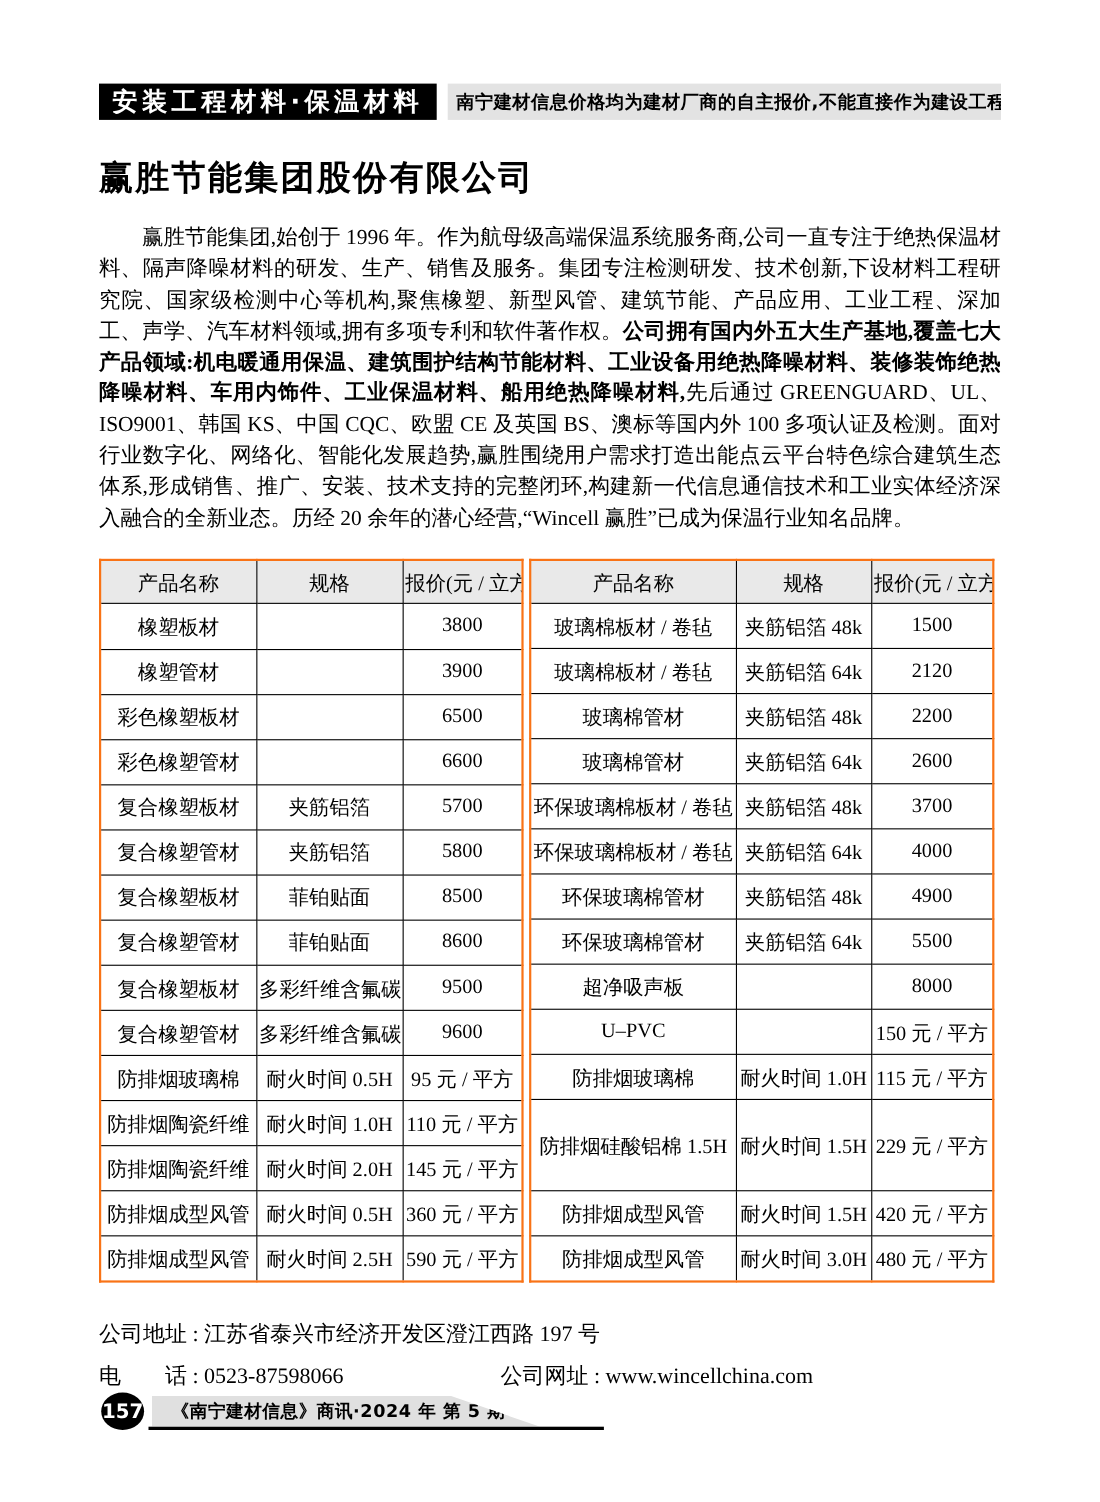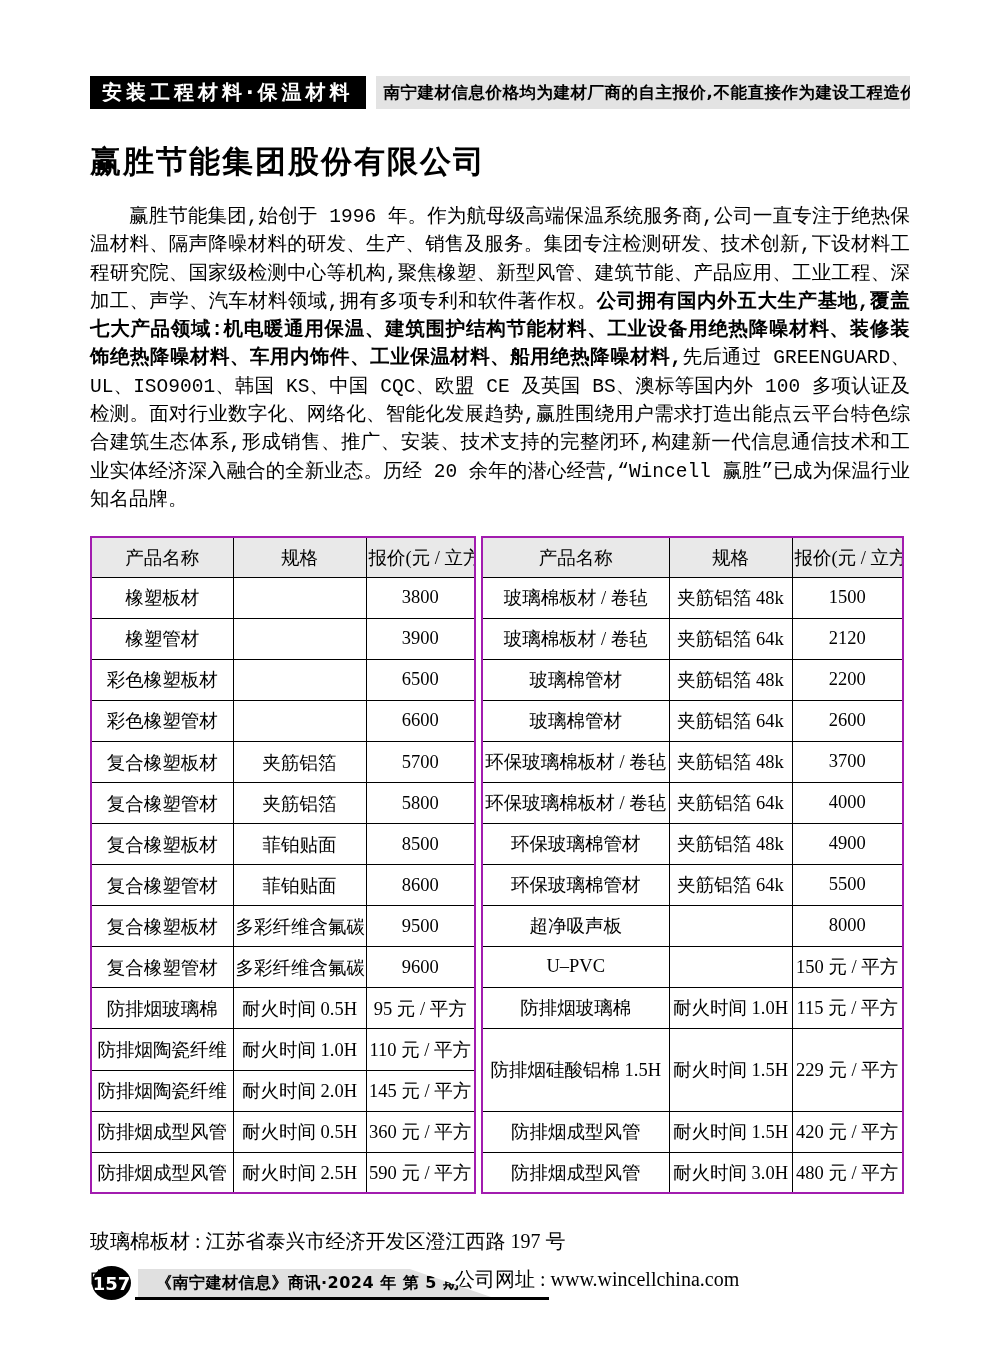--- a/index.html
+++ b/index.html
@@ -16,21 +16,21 @@
   }
 
   
   .topbar {
     margin-top: 76px;
     display: flex; gap: 10px; height: 33px;
   }
   .cat-box {
     background: #000; color: #fff;
     font-family: "DejaVu Sans", "Liberation Sans", sans-serif;
-    font-weight: bold; font-size: 20px; letter-spacing: 4px;
+    font-weight: bold; font-size: 23px; letter-spacing: 4px;
     display: flex; align-items: center; padding: 0 12px;
     white-space: nowrap;
   }
   .notice-box {
     background: var(--notice-bg, #e3e3e3); color: #000;
     font-family: "DejaVu Sans", "Liberation Sans", sans-serif;
     font-weight: bold; font-size: 16.5px; letter-spacing: 0.5px;
     flex: 1; display: flex; align-items: center; padding: 0 8px;
     white-space: nowrap; overflow: hidden;
   }
@@ -39,32 +39,32 @@
   .page-title {
     margin-top: 32px;
     text-align: left;
     font-size: 31px; font-weight: bold; letter-spacing: 2px;
   }
 
   
   .intro {
     margin-top: 20px;
     font-size: 19.5px; line-height: 28.3px;
-    text-align: justify; text-indent: 2em; font-family: Liberation Mono, monospace;
+    text-align: justify; text-indent: 2em;
   }
   .intro b { letter-spacing: 0.3px; }
 
   
   .tables-wrap {
     margin-top: 22px;
     display: flex; gap: 5px;
   }
   table {
     border-collapse: collapse; table-layout: fixed;
-    border: 2px solid #a21caf;
+    border: 2px solid #f97316;
   }
   th, td {
     border: 1px solid #000;
     text-align: center; vertical-align: middle;
     font-size: 18.5px; font-weight: normal;
     padding: 0 2px; overflow: hidden; white-space: nowrap;
   }
   thead th { background: var(--table-header-bg, #e9e9e9); height: 40px; }
   tbody td { height: 41px; }
   tr.tall td { height: 83px; }
@@ -298,21 +298,21 @@
           <tr>
             <td>防排烟成型风管</td>
             <td>耐火时间 3.0H</td>
             <td>480 元 / 平方</td>
           </tr>
         </tbody>
     </table>
   </div>
 
   <div class="contact">
-    <div class="contact-line1"><span>玻璃棉板材 : </span><span>江苏省泰兴市经济开发区澄江西路 197 号</span></div>
+    <div class="contact-line1"><span>公司地址 : </span><span>江苏省泰兴市经济开发区澄江西路 197 号</span></div>
     <div class="contact-line2">
       <span class="contact-phone"><span>电　　话 : </span><span>0523-87598066</span></span>
       <span class="contact-web"><span>公司网址 : </span><span>www.wincellchina.com</span></span>
     </div>
   </div>
 
 </div>
 
 <div class="page-footer">
   <div class="page-num-badge">157</div>

